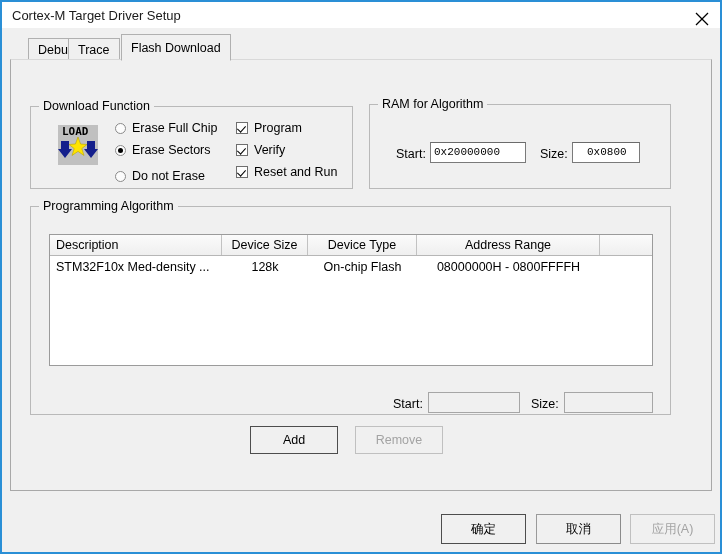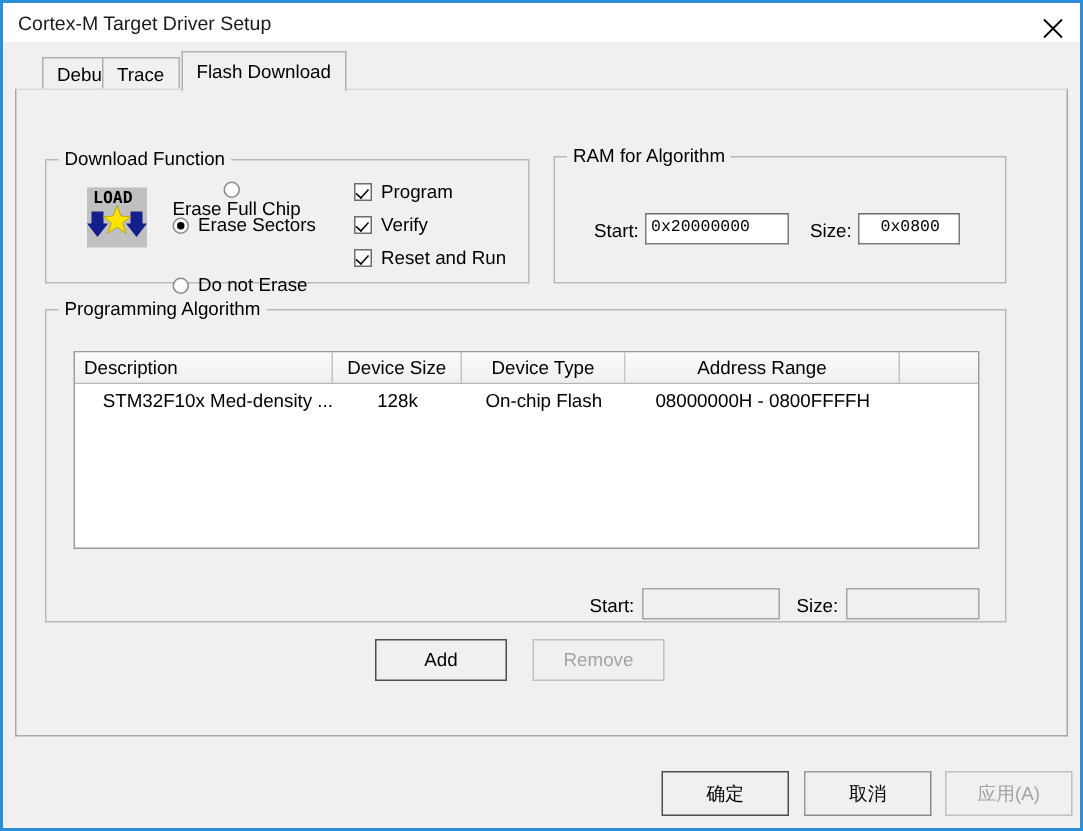--- a/index.html
+++ b/index.html
@@ -328,29 +328,29 @@
 
         <div class="load-icon">
           <div class="lbl">LOAD</div>
           <svg width="40" height="40" viewBox="0 0 40 40" style="position:absolute;left:0;top:0;">
             <polygon points="3,16 11,16 11,24 14,24 7,33 0,24 3,24" fill="#141f8c"></polygon>
             <polygon points="29,16 37,16 37,24 40,24 33,33 26,24 29,24" fill="#141f8c"></polygon>
             <polygon points="20,12 22.6,19 29,19.5 23.8,23.6 26,30.5 20,26.4 14,30.5 16.2,23.6 11,19.5 17.4,19" fill="#ffe400" stroke="#b9a400" stroke-width="0.6"></polygon>
           </svg>
         </div>
 
-        <div class="optrow" style="left:84px; top:14px;flex-direction:column;">
+        <div class="optrow" style="left:84px; top:14px;">
           <span class="radio"></span>
           <span>Erase Full Chip</span>
         </div>
         <div class="optrow" style="left:84px; top:36px;">
           <span class="radio on"></span>
           <span>Erase Sectors</span>
         </div>
-        <div class="optrow" style="left:84px; top:76px;">
+        <div class="optrow" style="left:84px; top:62px;">
           <span class="radio"></span>
           <span>Do not Erase</span>
         </div>
 
         <div class="optrow" style="left:205px; top:14px;">
           <span class="check on"></span>
           <span>Program</span>
         </div>
         <div class="optrow" style="left:205px; top:36px;">
           <span class="check on"></span>
@@ -377,21 +377,21 @@
 
         <div class="listbox">
           <div class="thead">
             <div class="th left" style="width:172px;">Description</div>
             <div class="th ctr" style="width:86px;">Device Size</div>
             <div class="th ctr" style="width:109px;">Device Type</div>
             <div class="th ctr" style="width:183px;">Address Range</div>
             <div class="th ctr" style="width:52px; border-right:none;"></div>
           </div>
           <div class="trow">
-            <div class="td left" style="width:172px;text-align:right;">STM32F10x Med-density ...</div>
+            <div class="td left" style="width:172px;">STM32F10x Med-density ...</div>
             <div class="td ctr" style="width:86px;">128k</div>
             <div class="td ctr" style="width:109px;">On-chip Flash</div>
             <div class="td ctr" style="width:183px;">08000000H - 0800FFFFH</div>
             <div class="td ctr" style="width:52px;"></div>
           </div>
         </div>
 
         <div class="fieldlabel" style="left:362px; top:190px;">Start:</div>
         <div class="textbox disabled" style="left:397px; top:185px; width:92px;"></div>
 

